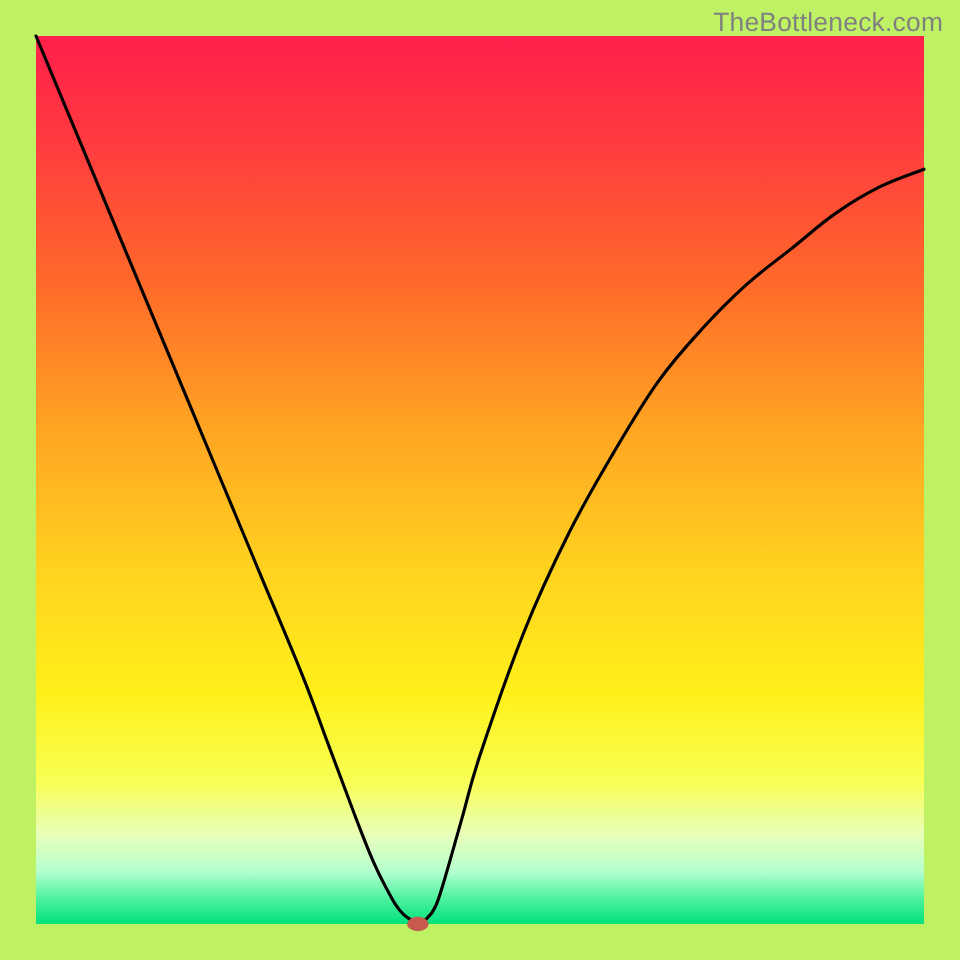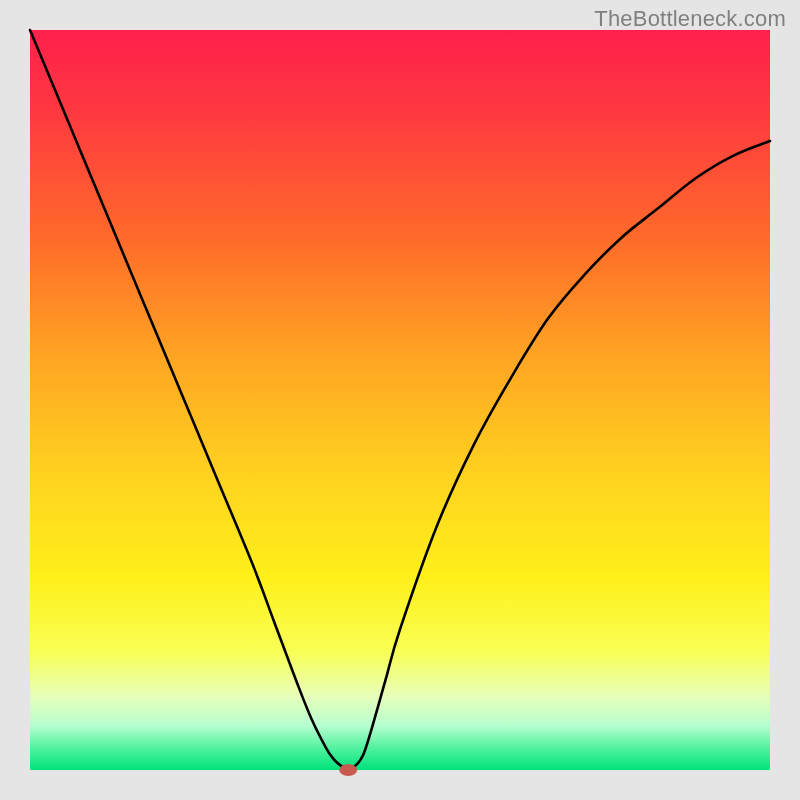--- a/index.html
+++ b/index.html
@@ -8,21 +8,21 @@
     width: 800px;
     height: 800px;
     overflow: hidden;
     background: #000;
     font-family: Arial, Helvetica, sans-serif;
   }
   .frame {
     position: relative;
     width: 800px;
     height: 800px;
-    background: #e5e5e5;
+    background: #bef264;
   }
   .watermark {
     position: absolute;
     top: 6px;
     right: 14px;
     color: #808080;
     font-size: 22px;
     font-weight: 500;
     letter-spacing: 0.2px;
     z-index: 3;

